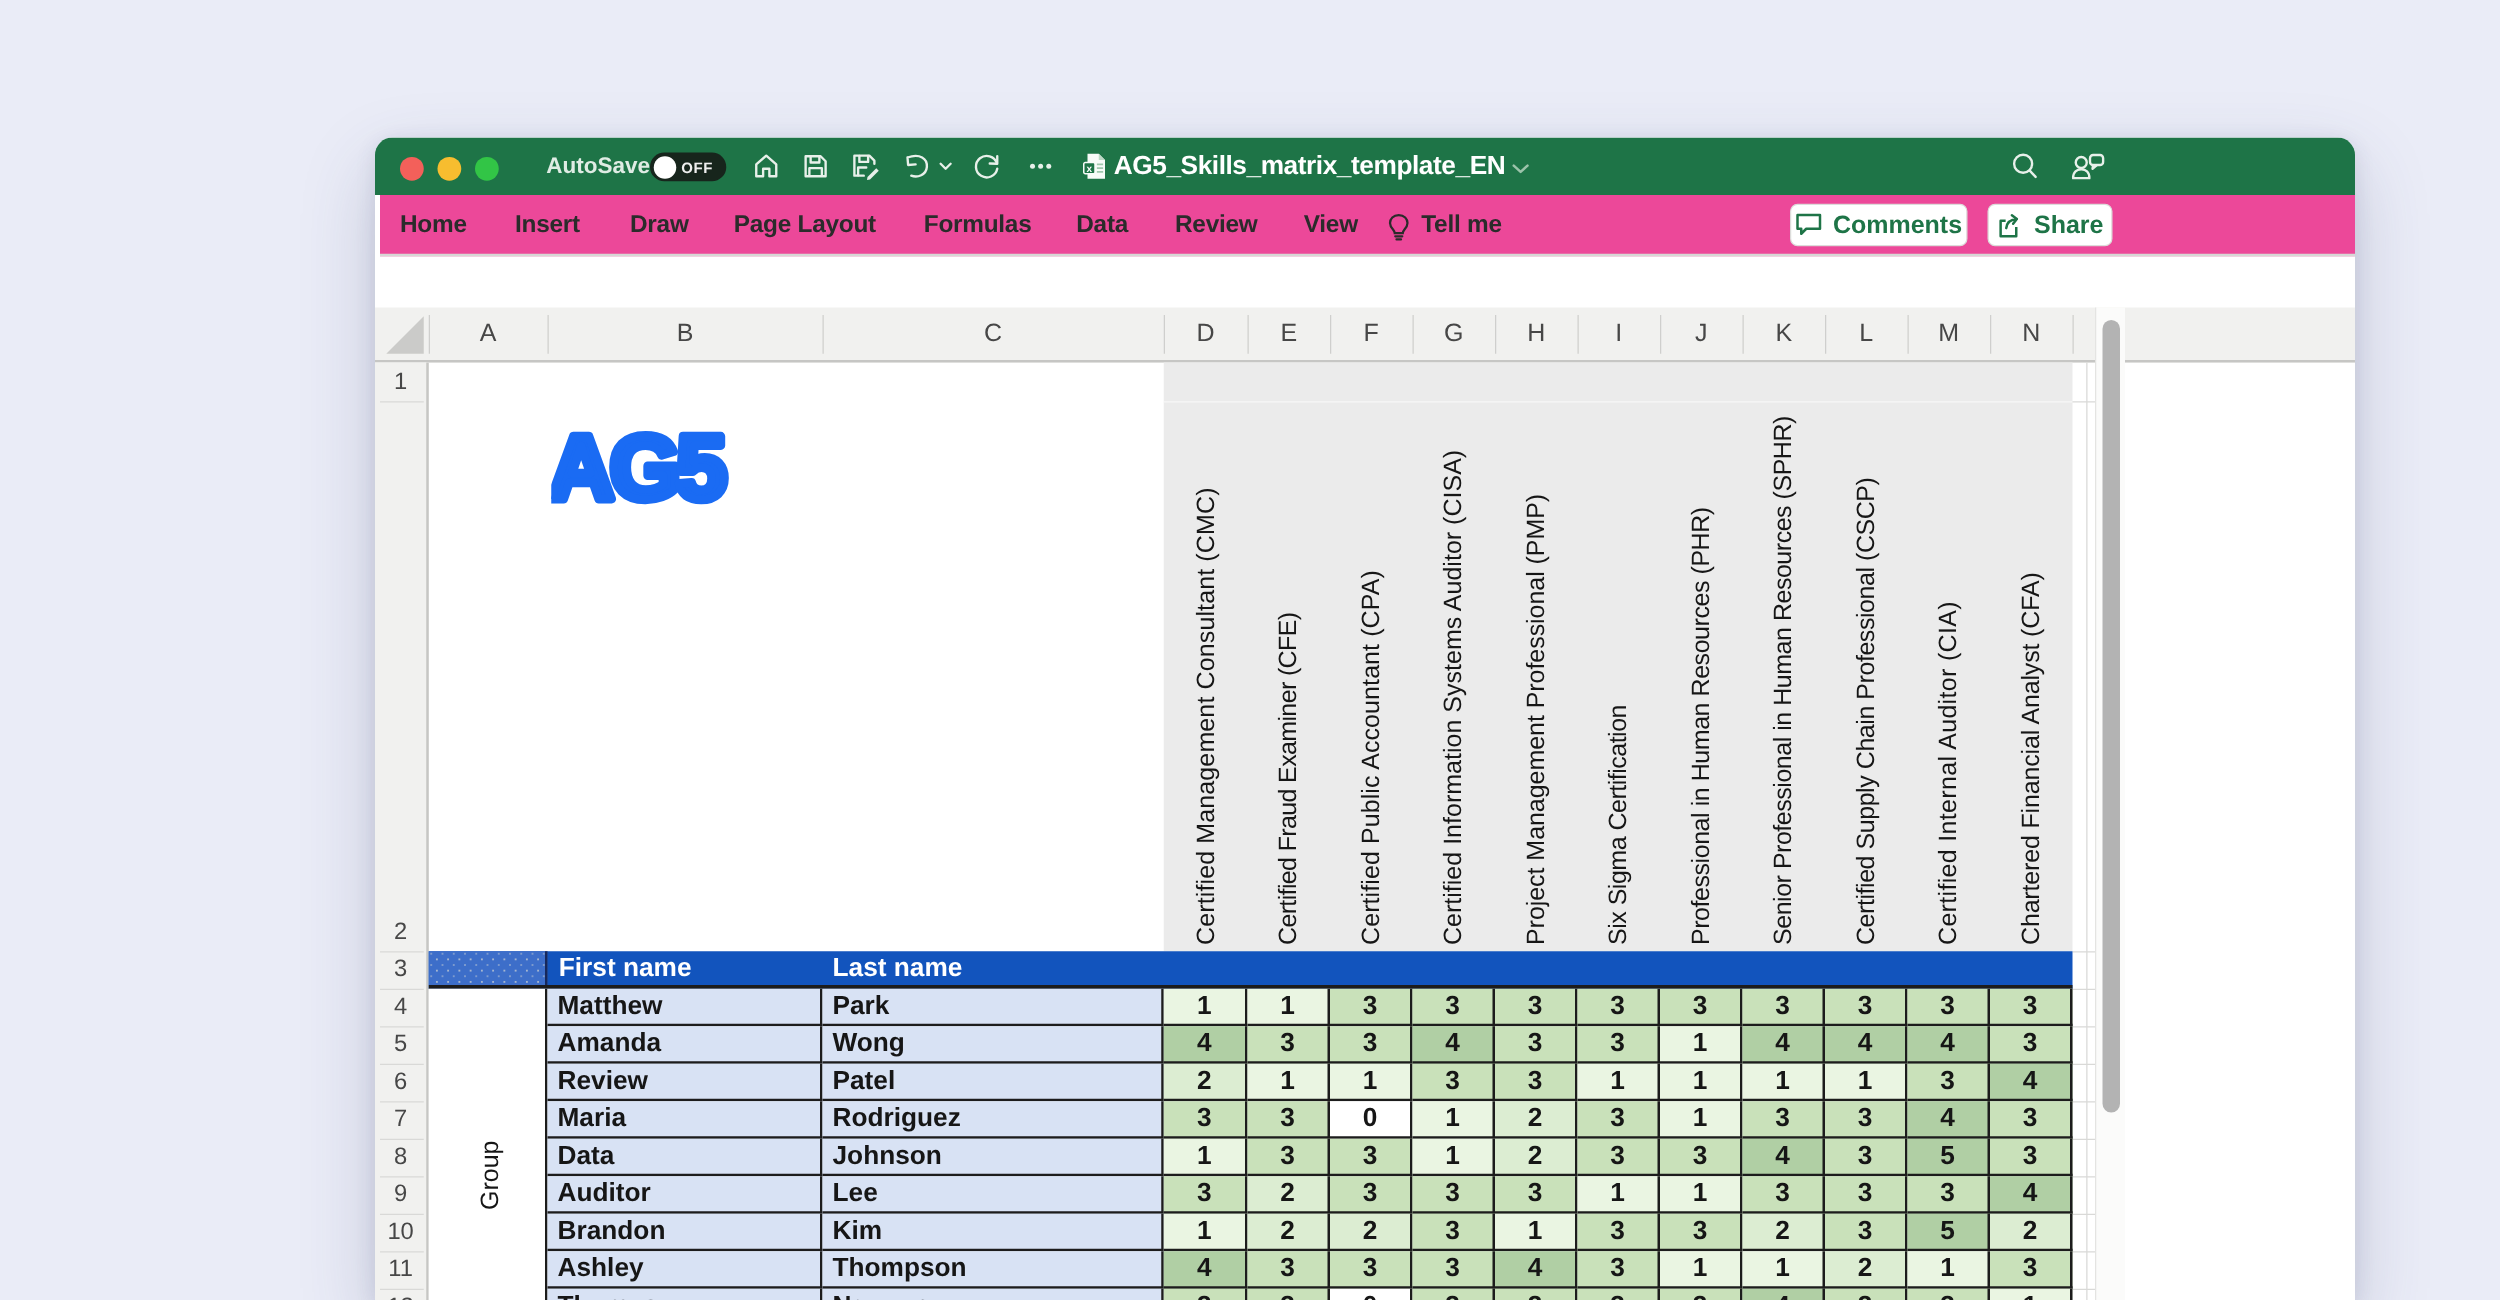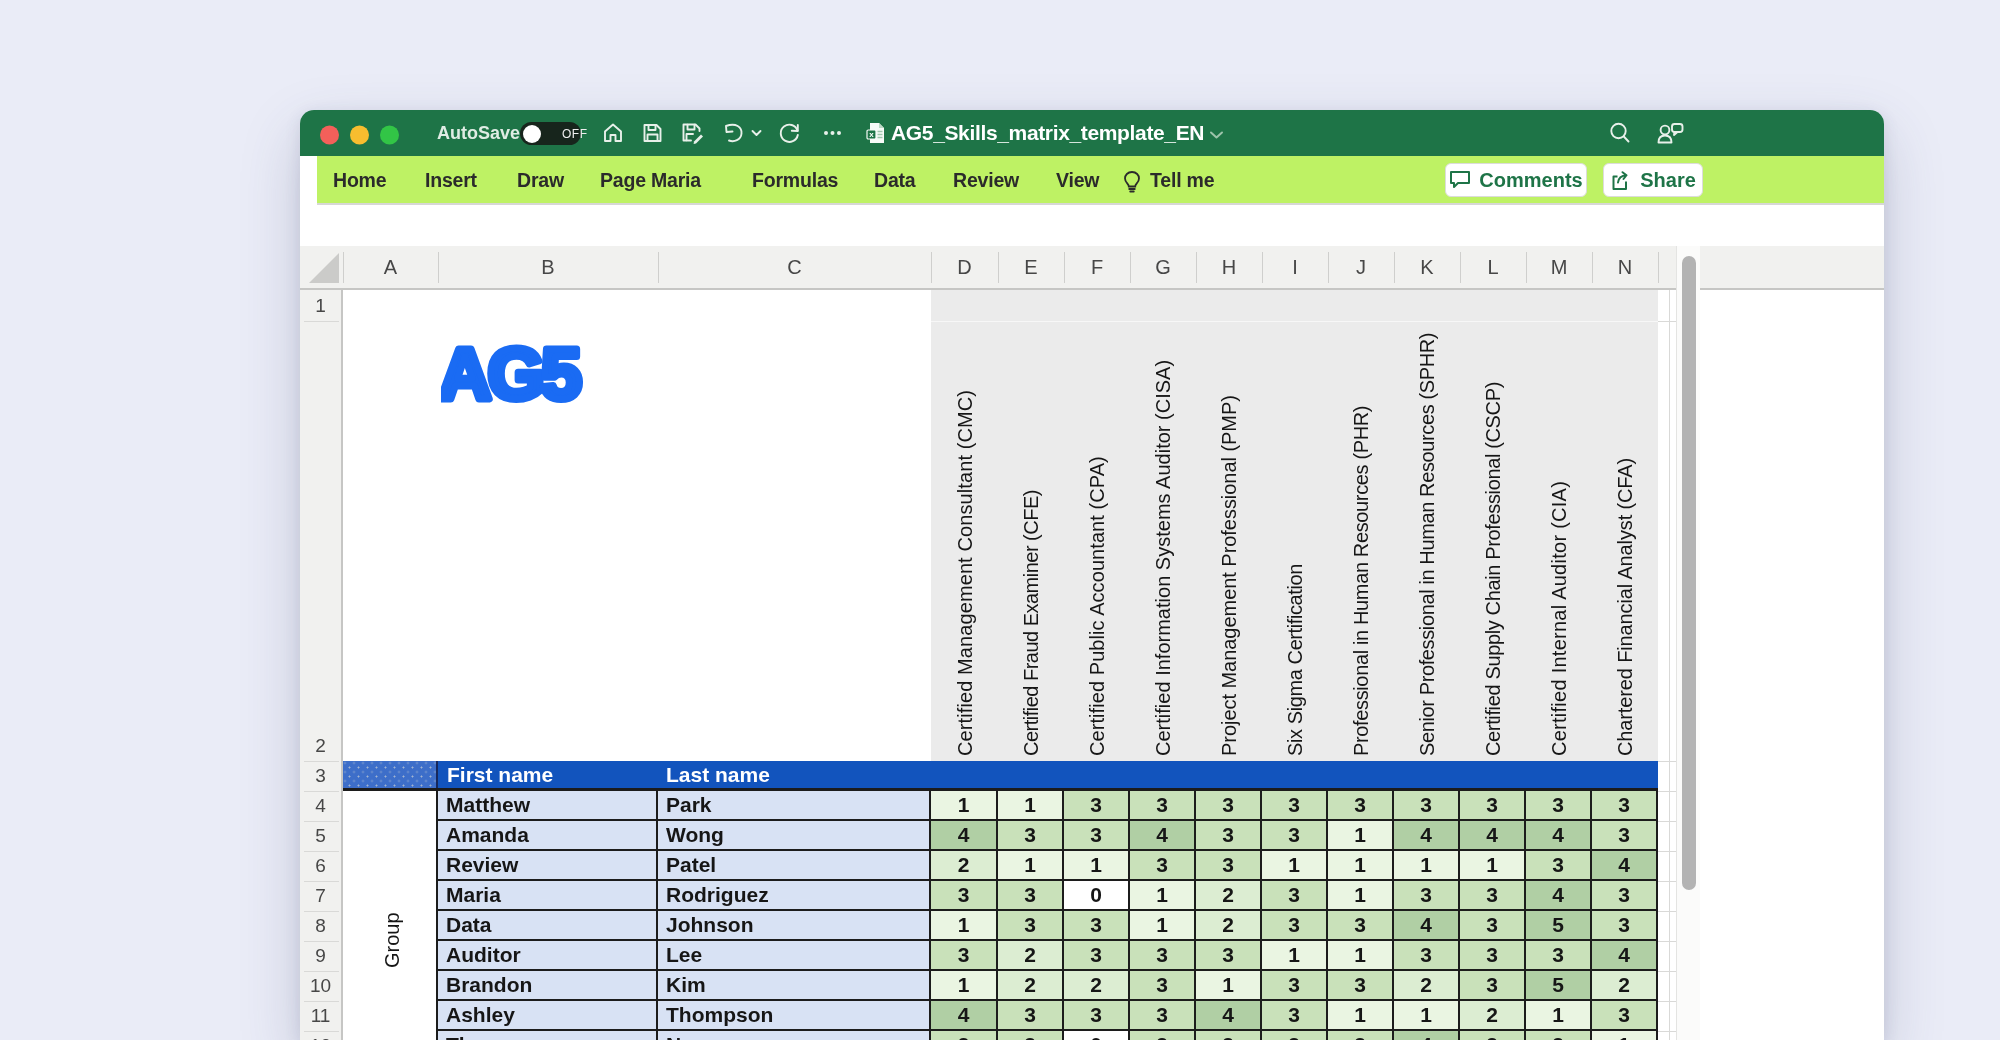--- a/index.html
+++ b/index.html
@@ -6,21 +6,21 @@
 body{background:#eaecf7;font-family:"Liberation Sans",sans-serif;position:relative}
 .win{position:absolute;left:300px;top:110px;width:1584px;height:930px;background:#fff;
  border-radius:14px 14px 0 0;box-shadow:0 24px 60px rgba(60,70,110,.22),0 4px 16px rgba(60,70,110,.13);overflow:hidden}
 .abs{position:absolute}
 
 .tbar{position:absolute;left:0;top:0;width:100%;height:46px;background:#1e7447}
 .dot{position:absolute;top:25px;width:19px;height:19px;border-radius:50%;transform:translateY(-50%)}
 .ticon{position:absolute;top:23px;transform:translateY(-50%)}
 .ttext{position:absolute;color:#fff;font-weight:700;white-space:nowrap}
 
-.mbar{position:absolute;left:17px;top:46px;width:100%;height:49px;background:#bef264;border-bottom:2px solid #d7d7d5}
+.mbar{position:absolute;left:4px;top:46px;width:100%;height:49px;background:#ec4899;border-bottom:2px solid #d7d7d5}
 .mi{position:absolute;top:50%;transform:translateY(-50%);font-size:19.5px;font-weight:700;color:#2b2b2b;white-space:nowrap;letter-spacing:-0.2px}
 .btn{position:absolute;top:7px;height:34px;background:#fff;border:1px solid #dcdcda;border-radius:6px;
  display:flex;align-items:center;justify-content:center;color:#1e7447;font-weight:700;font-size:20px}
 
 .fbar{position:absolute;left:0;top:97px;width:100%;height:39px;background:#fff;border-bottom:2px solid #c9c9c7}
 
 .colhdr{position:absolute;left:0;top:136px;width:100%;height:44px;background:#f1f1ef;border-bottom:2px solid #c6c6c4}
 .cl{position:absolute;top:0;height:42px;display:flex;align-items:center;justify-content:center;font-size:20px;color:#474747}
 .cline{position:absolute;top:6px;height:31px;width:1px;background:#cfcfcd}
 .gutter{position:absolute;left:0;top:180px;width:43px;height:750px;background:#f1f1ef;border-right:2px solid #c6c6c4}
@@ -45,21 +45,21 @@
 .sb{position:absolute;border-radius:7px;background:#b3b3b3}
 </style></head><body>
 <div class="win">
 <div class="tbar">
 <div class="dot" style="left:20px;background:#f3605a"></div>
 <div class="dot" style="left:50px;background:#f7bd2f"></div>
 <div class="dot" style="left:80px;background:#32c546"></div>
 <div class="ttext" style="left:137px;top:50%;transform:translateY(-50%);font-size:18px;letter-spacing:0;color:#dfece4">AutoSave</div>
 <div class="abs" style="left:220px;top:12px;width:61px;height:23px;border-radius:12px;background:#17251c"></div>
 <div class="abs" style="left:223px;top:14.5px;width:18px;height:18px;border-radius:50%;background:#fff"></div>
-<div class="abs" style="left:262px;top:12px;width:34px;height:23px;display:flex;align-items:center;font-size:12px;font-weight:400;color:#efefef;letter-spacing:.5px">OFF</div>
+<div class="abs" style="left:245px;top:12px;width:34px;height:23px;display:flex;align-items:center;font-size:12px;font-weight:700;color:#efefef;letter-spacing:.5px">OFF</div>
 <svg class="ticon" style="left:302px" width="22" height="22" viewBox="0 0 22 22">
         <path d="M3 9.5 L11 2.5 L19 9.5 V19 H13.5 V13 H8.5 V19 H3 Z" fill="none" stroke="#e8f0ea" stroke-width="1.9" stroke-linecap="round" stroke-linejoin="round"></path>
       </svg>
 <svg class="ticon" style="left:342px" width="21" height="21" viewBox="0 0 21 21">
         <path d="M2.5 2.5 H14.5 L18.5 6.5 V18.5 H2.5 Z" fill="none" stroke="#e8f0ea" stroke-width="1.9" stroke-linecap="round" stroke-linejoin="round"></path>
         <path d="M6.5 2.8 V7.5 H13.5 V2.8 M5.5 18.2 V12 H15.5 V18.2" fill="none" stroke="#e8f0ea" stroke-width="1.9" stroke-linecap="round" stroke-linejoin="round"></path>
       </svg>
 <svg class="ticon" style="left:381px" width="23" height="22" viewBox="0 0 23 22">
         <path d="M2.5 2.5 H14.5 L18.5 6.5 V9 M2.5 2.5 V18.5 H10" fill="none" stroke="#e8f0ea" stroke-width="1.9" stroke-linecap="round" stroke-linejoin="round"></path>
         <path d="M6.5 2.8 V7.5 H13.5 V2.8 M5.5 18.2 V12 H12" fill="none" stroke="#e8f0ea" stroke-width="1.9" stroke-linecap="round" stroke-linejoin="round"></path>
@@ -99,21 +99,21 @@
         <circle cx="9" cy="9" r="4.4" fill="none" stroke="#e8f0ea" stroke-width="1.9" stroke-linecap="round" stroke-linejoin="round"></circle>
         <path d="M2.5 21.5 C2.5 16.5 5.5 14.5 9 14.5 C12.5 14.5 15.5 16.5 15.5 21.5 Z" fill="none" stroke="#e8f0ea" stroke-width="1.9" stroke-linecap="round" stroke-linejoin="round"></path>
         <rect x="16" y="3" width="10.5" height="8" rx="2.5" fill="none" stroke="#e8f0ea" stroke-width="1.9"></rect>
         <path d="M18.5 11 L18 14 L21.5 11" fill="none" stroke="#e8f0ea" stroke-width="1.9" stroke-linejoin="round"></path>
       </svg>
 </div>
 <div class="mbar">
 <div class="mi" style="left:16px">Home</div>
 <div class="mi" style="left:108px">Insert</div>
 <div class="mi" style="left:200px">Draw</div>
-<div class="mi" style="left:283px">Page Maria</div>
+<div class="mi" style="left:283px">Page Layout</div>
 <div class="mi" style="left:435px">Formulas</div>
 <div class="mi" style="left:557px">Data</div>
 <div class="mi" style="left:636px">Review</div>
 <div class="mi" style="left:739px">View</div>
 <div class="mi" style="left:833px">Tell me</div>
 <svg class="abs" style="left:805px;top:14px" width="20" height="24" viewBox="0 0 20 24">
         <path d="M10 2 C5.6 2 3 5.2 3 8.4 C3 10.6 4.2 12.2 5.4 13.6 C6.2 14.6 6.8 15.4 6.8 16.5 H13.2 C13.2 15.4 13.8 14.6 14.6 13.6 C15.8 12.2 17 10.6 17 8.4 C17 5.2 14.4 2 10 2 Z" fill="none" stroke="#2b2b2b" stroke-width="1.8"></path>
         <path d="M7.2 19 H12.8 M8.2 21.5 H11.8" stroke="#2b2b2b" stroke-width="1.8" stroke-linecap="round"></path>
       </svg>
 <div class="btn" style="left:1128px;width:142px"><svg width="22" height="20" viewBox="0 0 22 20" style="margin-right:8px">

